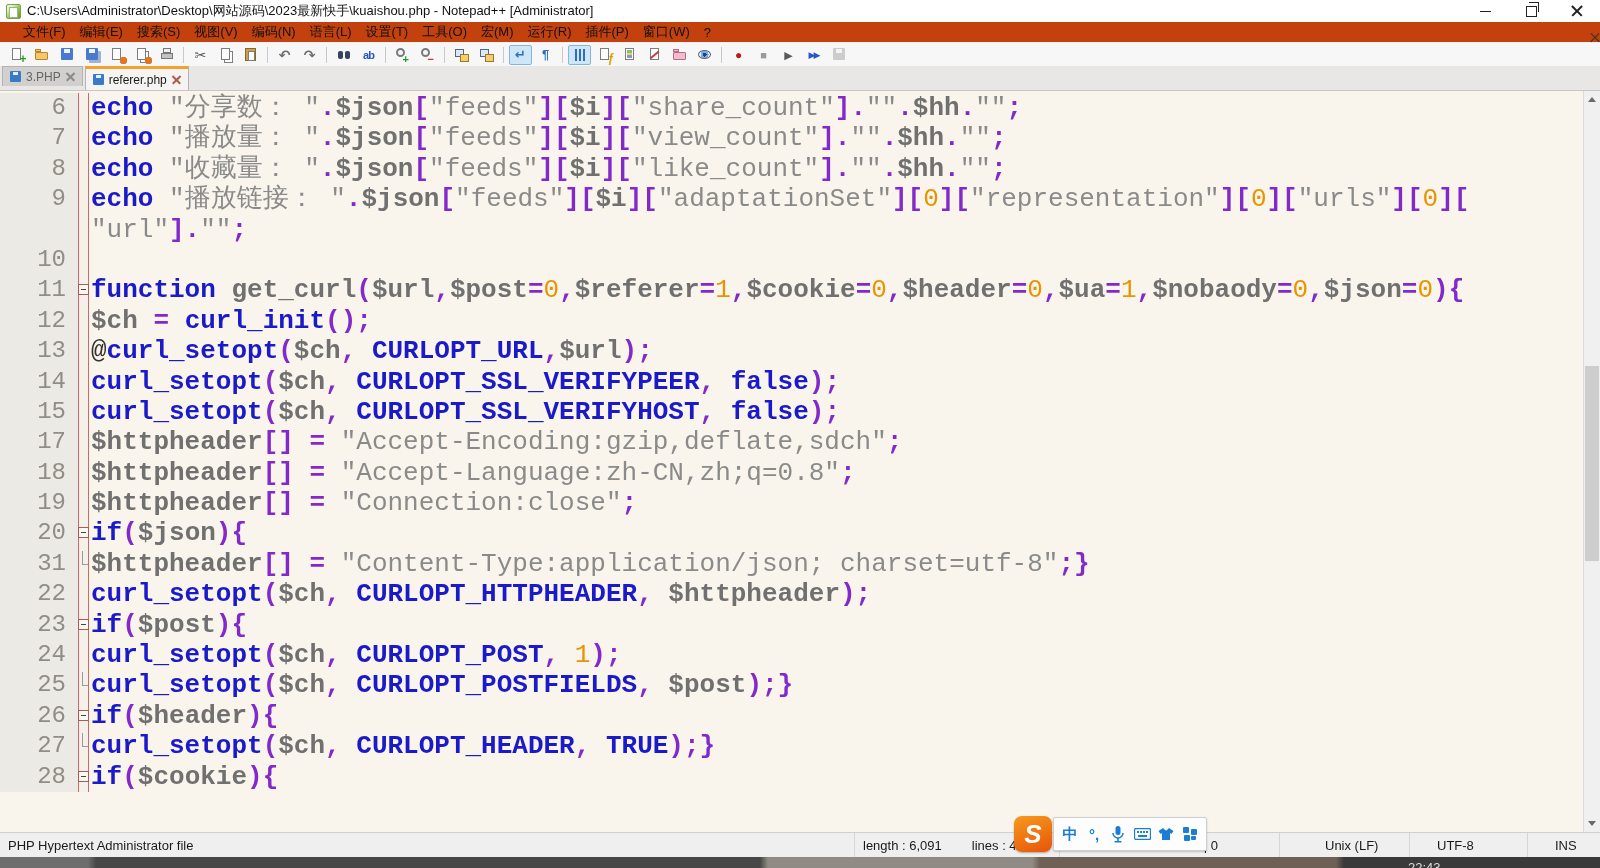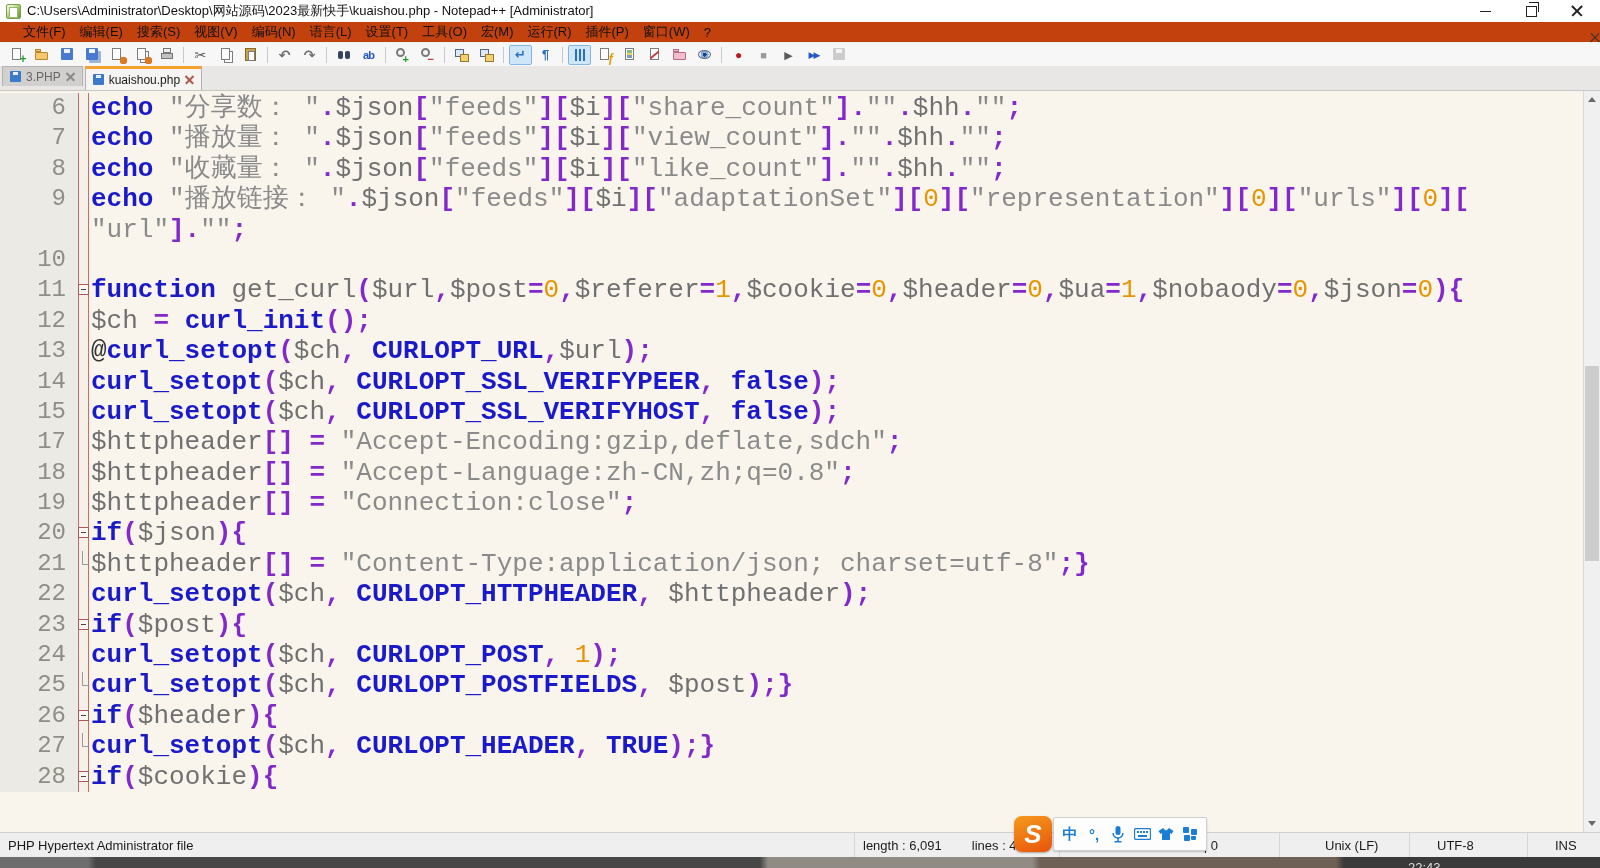--- a/index.html
+++ b/index.html
@@ -94,21 +94,21 @@
   .row{display:flex;height:30.4px;align-items:stretch;}
   .ln{flex:0 0 66px;text-align:right;padding-right:12px;background:#eceae5;color:#8f8d85;
       font-family:"Liberation Mono","DejaVu Sans Mono",monospace;font-size:24px;line-height:30.4px;}
   .fold{flex:0 0 11px;background:#f5f1e9;border-left:1px solid #cc6a6a;border-right:1px solid #cc6a6a;position:relative;box-sizing:border-box;}
   .fm-box{position:absolute;left:-1px;top:9px;width:11px;height:11px;border:1px solid #b05858;background:#fbf8f2;box-sizing:border-box;}
   .fm-box::after{content:"";position:absolute;left:2px;top:4px;width:5px;height:1px;background:#444;}
   .fm-end{position:absolute;left:3px;top:2px;width:5px;height:13px;border-left:1px solid #9a9a9a;border-bottom:1px solid #9a9a9a;}
   .code{white-space:pre;padding-left:2px;font-family:"Liberation Mono","DejaVu Sans Mono",monospace;font-size:26px;line-height:30.4px;color:#333;}
   .tk-k{color:#1a1ac8;font-weight:bold;}
   .tk-s{color:#8a8a8a;}
-  .tk-v{color:#707070;}
+  .tk-v{color:#707070;font-weight:bold;}
   .tk-o{color:#8329c9;font-weight:bold;}
   .tk-n{color:#e69500;}
   .tk-p{color:#333;}
 
   
   .vscroll{position:absolute;right:0;top:0;bottom:0;width:17px;background:#f0f0f0;border-left:1px solid #dadada;box-sizing:border-box;}
   .sb-up,.sb-down{position:absolute;left:0;width:16px;height:17px;display:flex;align-items:center;justify-content:center;background:#f0f0f0;}
   .sb-up{top:0;} .sb-down{bottom:0;}
   .arr{width:0;height:0;border-left:4px solid transparent;border-right:4px solid transparent;}
   .arr.up{border-bottom:5px solid #6a6a6a;} .arr.down{border-top:5px solid #6a6a6a;}
@@ -279,21 +279,21 @@
     </div>
 
   <div class="tabbar">
       <span class="tab">
         <span class="tab-floppy"></span>
         <span>3.PHP</span>
         <span class="tab-x"></span>
       </span>
       <span class="tab active">
         <span class="tab-floppy"></span>
-        <span>kuaishou.php</span>
+        <span>referer.php</span>
         <span class="tab-x"></span>
       </span>
     </div>
 
   <div class="editor">
     <div class="code-area">
         <div class="row">
           <span class="ln">6</span>
           <span class="fold"></span>
           <span class="code"><span class="tk-k">echo</span><span class="tk-p"> </span><span class="tk-s">"分享数： "</span><span class="tk-o">.</span><span class="tk-v">$json</span><span class="tk-o">[</span><span class="tk-s">"feeds"</span><span class="tk-o">][</span><span class="tk-v">$i</span><span class="tk-o">][</span><span class="tk-s">"share_count"</span><span class="tk-o">].</span><span class="tk-s">""</span><span class="tk-o">.</span><span class="tk-v">$hh</span><span class="tk-o">.</span><span class="tk-s">""</span><span class="tk-o">;</span></span>
@@ -366,21 +366,21 @@
           <span class="code"><span class="tk-v">$httpheader</span><span class="tk-o">[]</span><span class="tk-p"> </span><span class="tk-o">=</span><span class="tk-p"> </span><span class="tk-s">"Connection:close"</span><span class="tk-o">;</span></span>
         </div>
         <div class="row">
           <span class="ln">20</span>
           <span class="fold">
             <span class="fm-box"></span>
           </span>
           <span class="code"><span class="tk-k">if</span><span class="tk-o">(</span><span class="tk-v">$json</span><span class="tk-o">){</span></span>
         </div>
         <div class="row">
-          <span class="ln">21</span>
+          <span class="ln">31</span>
           <span class="fold">
             <span class="fm-end"></span>
           </span>
           <span class="code"><span class="tk-v">$httpheader</span><span class="tk-o">[]</span><span class="tk-p"> </span><span class="tk-o">=</span><span class="tk-p"> </span><span class="tk-s">"Content-Type:application/json; charset=utf-8"</span><span class="tk-o">;}</span></span>
         </div>
         <div class="row">
           <span class="ln">22</span>
           <span class="fold"></span>
           <span class="code"><span class="tk-k">curl_setopt</span><span class="tk-o">(</span><span class="tk-v">$ch</span><span class="tk-o">,</span><span class="tk-p"> </span><span class="tk-k">CURLOPT_HTTPHEADER</span><span class="tk-o">,</span><span class="tk-p"> </span><span class="tk-v">$httpheader</span><span class="tk-o">);</span></span>
         </div>

